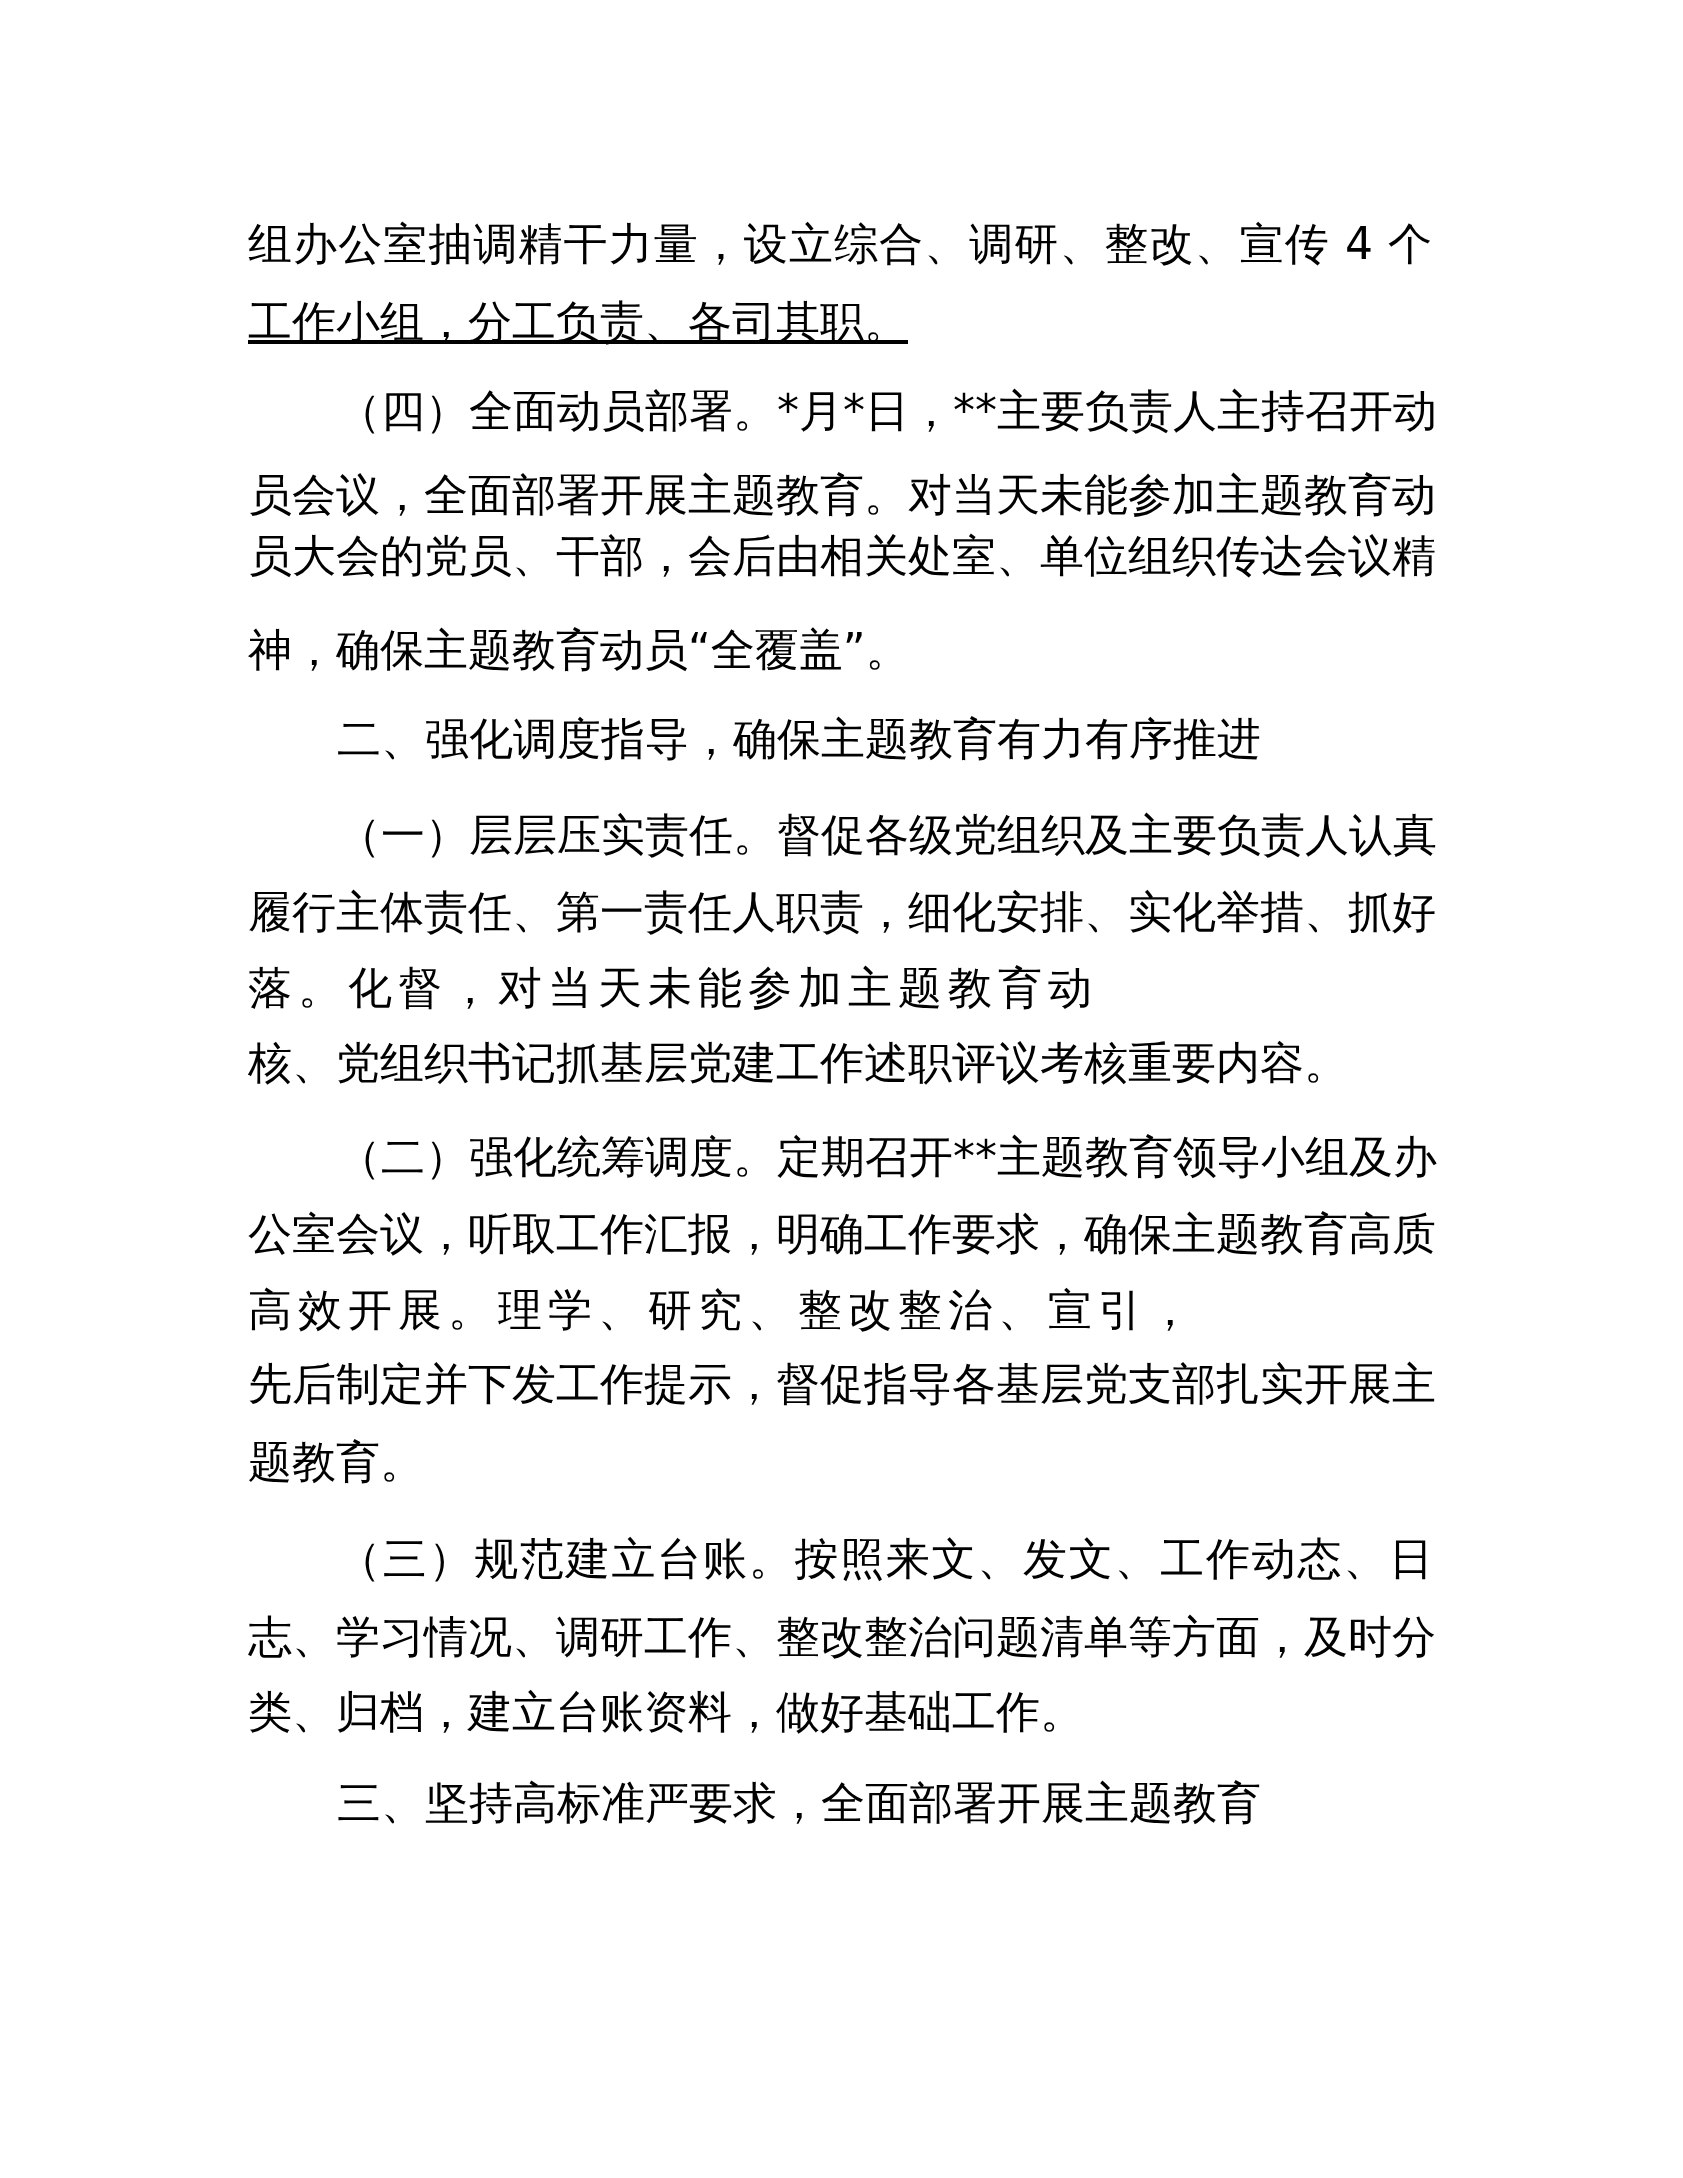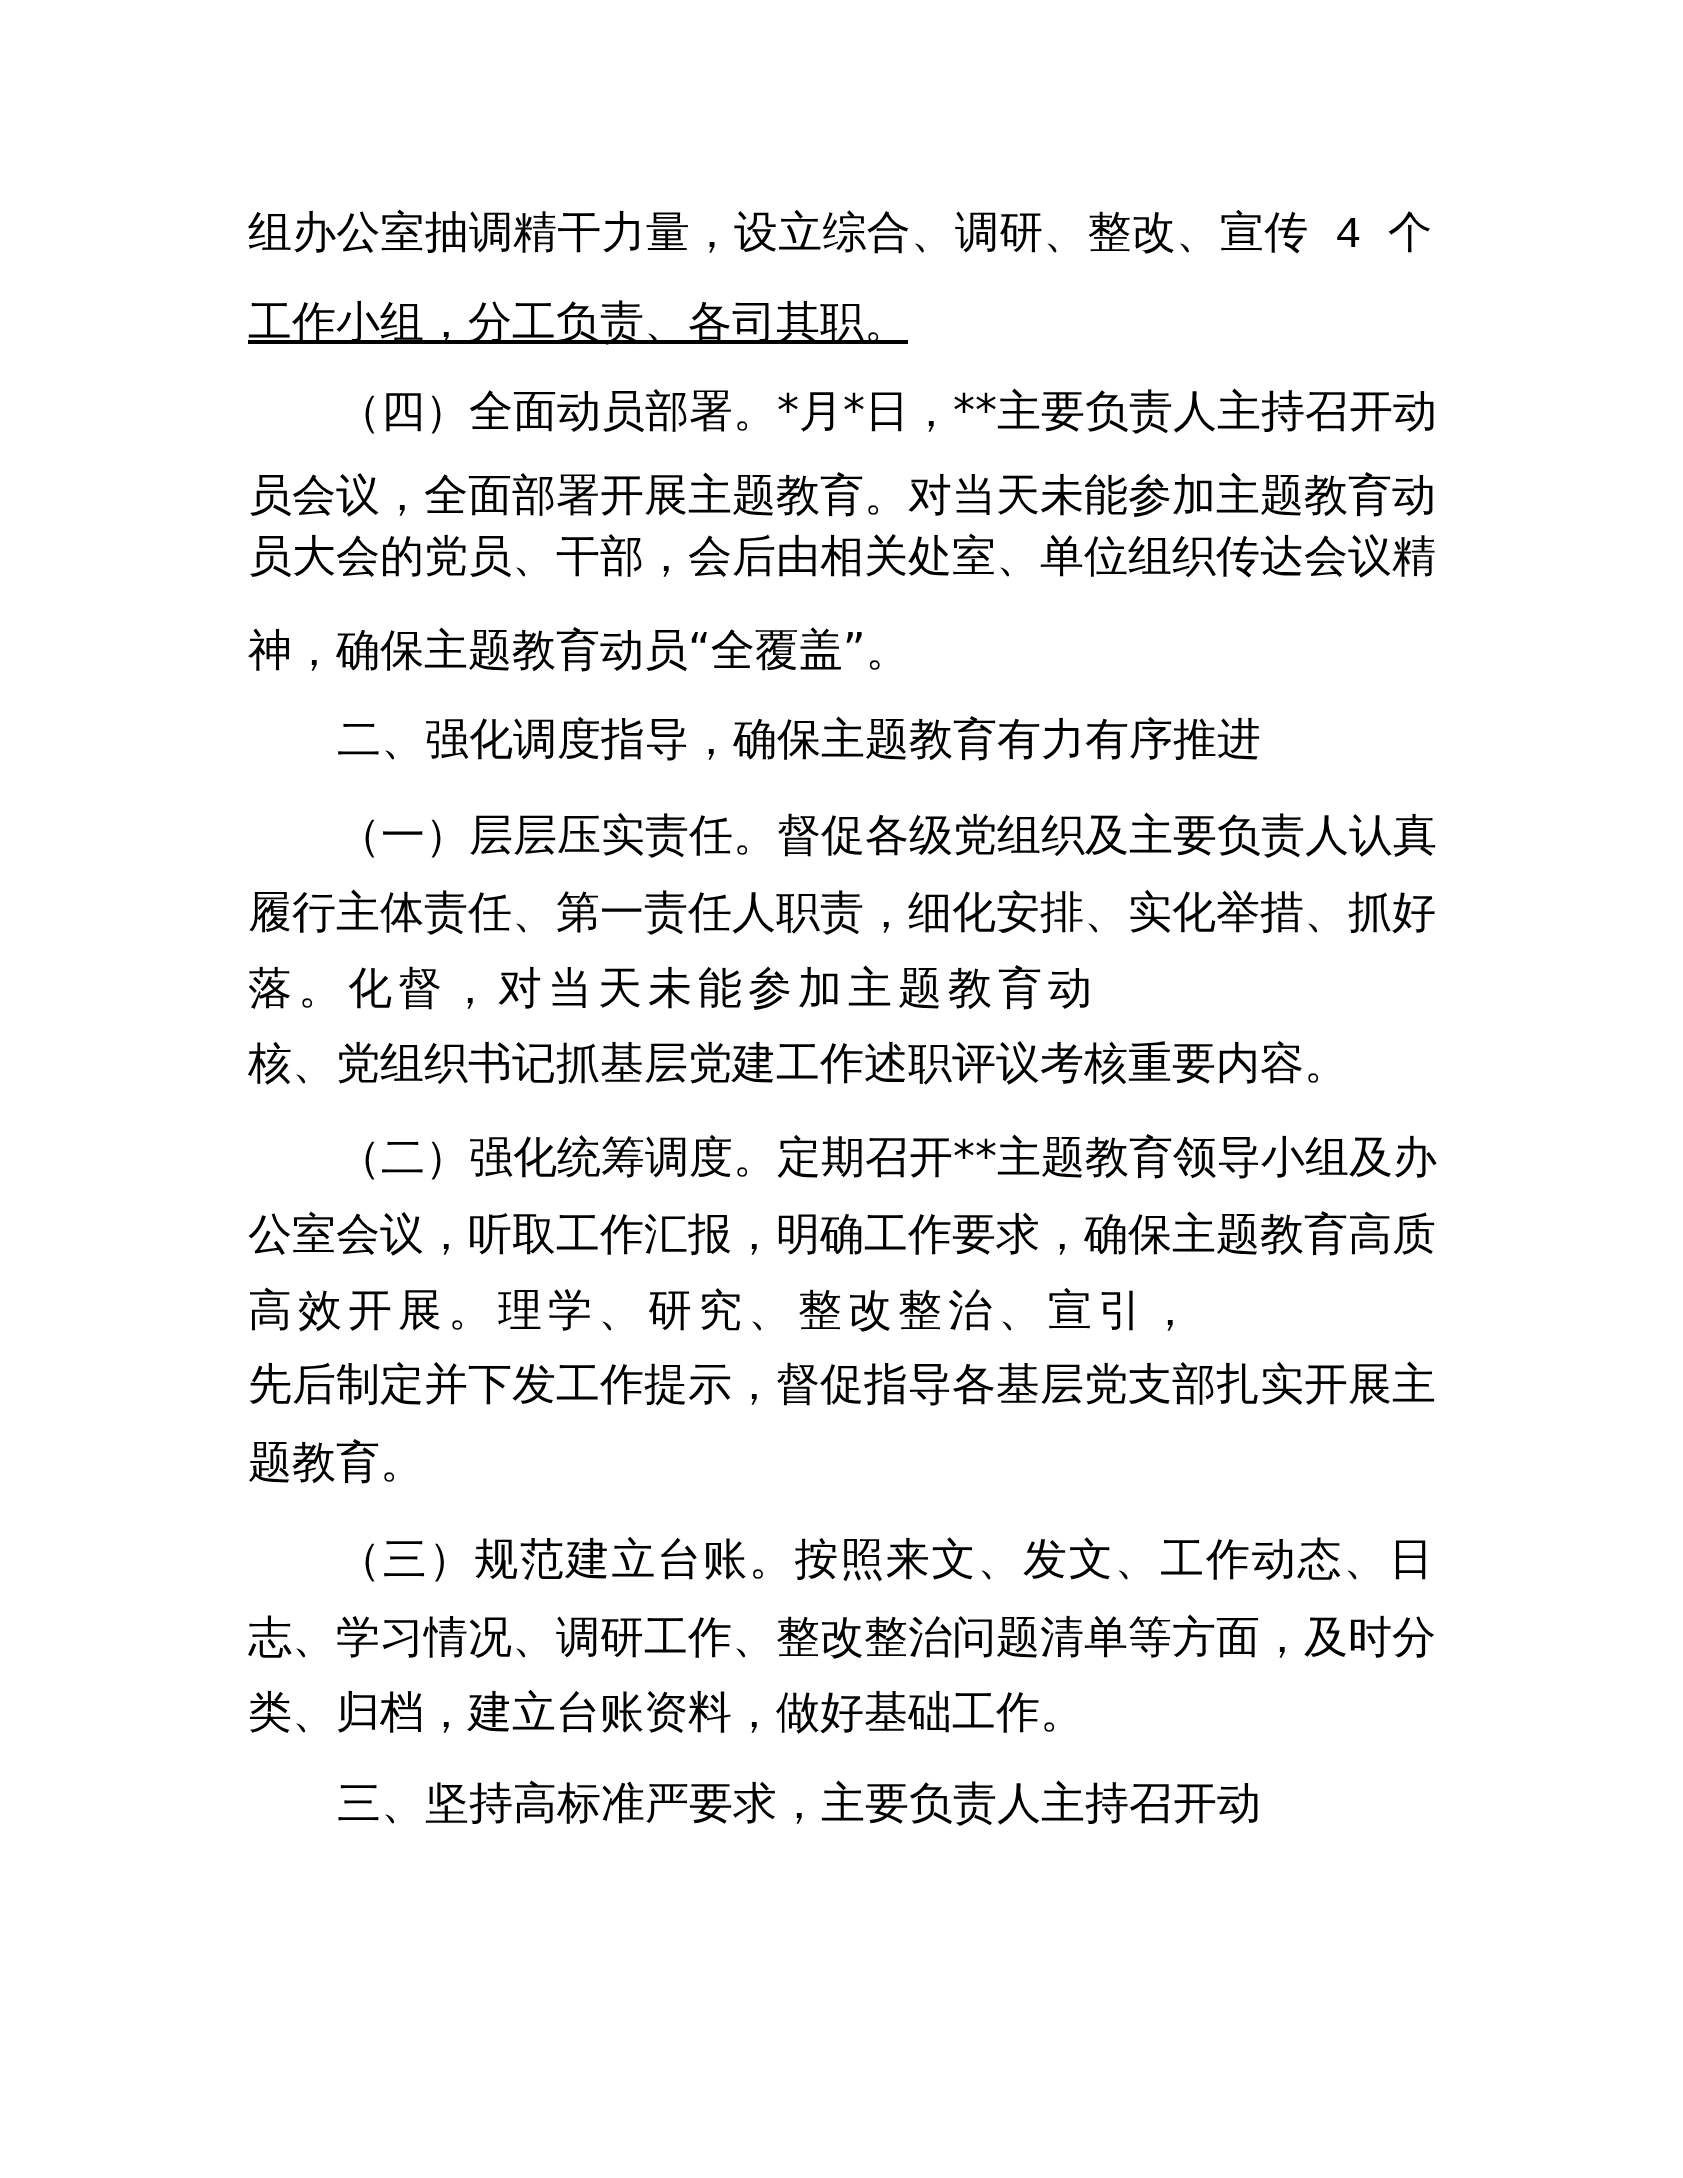--- a/index.html
+++ b/index.html
@@ -43,21 +43,21 @@
     }
     .line.loose {
       letter-spacing: 6px;
     }
   </style>
 </head>
 <body>
 
 <div class="page">
 
-  <div class="line full" style="top:208px;font-family:Liberation Mono, monospace;">组办公室抽调精干力量，设立综合、调研、整改、宣传 4 个</div>
+  <div class="line full" style="top:216px;">组办公室抽调精干力量，设立综合、调研、整改、宣传 4 个</div>
   <div class="line" style="top:294px;text-decoration:underline;">工作小组，分工负责、各司其职。</div>
 
   <div class="line full indent" style="top:383px;">（四）全面动员部署。*月*日，**主要负责人主持召开动</div>
   <div class="line full" style="top:467px;">员会议，全面部署开展主题教育。对当天未能参加主题教育动</div>
   <div class="line full" style="top:528px;">员大会的党员、干部，会后由相关处室、单位组织传达会议精</div>
   <div class="line" style="top:622px;">神，确保主题教育动员“全覆盖”。</div>
 
   <div class="line indent" style="top:711px; left:337px;">二、强化调度指导，确保主题教育有力有序推进</div>
 
   <div class="line full indent" style="top:807px;">（一）层层压实责任。督促各级党组织及主要负责人认真</div>
@@ -68,16 +68,16 @@
   <div class="line full indent" style="top:1129px;">（二）强化统筹调度。定期召开**主题教育领导小组及办</div>
   <div class="line full" style="top:1206px;">公室会议，听取工作汇报，明确工作要求，确保主题教育高质</div>
   <div class="line loose" style="top:1282px;">高效开展。理学、研究、整改整治、宣引，</div>
   <div class="line full" style="top:1357px;font-family:Liberation Serif, serif;">先后制定并下发工作提示，督促指导各基层党支部扎实开展主</div>
   <div class="line" style="top:1434px;">题教育。</div>
 
   <div class="line full indent" style="top:1531px;">（三）规范建立台账。按照来文、发文、工作动态、日</div>
   <div class="line full" style="top:1609px;">志、学习情况、调研工作、整改整治问题清单等方面，及时分</div>
   <div class="line" style="top:1684px;">类、归档，建立台账资料，做好基础工作。</div>
 
-  <div class="line indent" style="top:1775px; left:337px;">三、坚持高标准严要求，主要负责人主持召开动</div>
+  <div class="line indent" style="top:1775px; left:337px;">三、坚持高标准严要求，全面部署开展主题教育</div>
 
 </div>
 
 
 </body></html>

